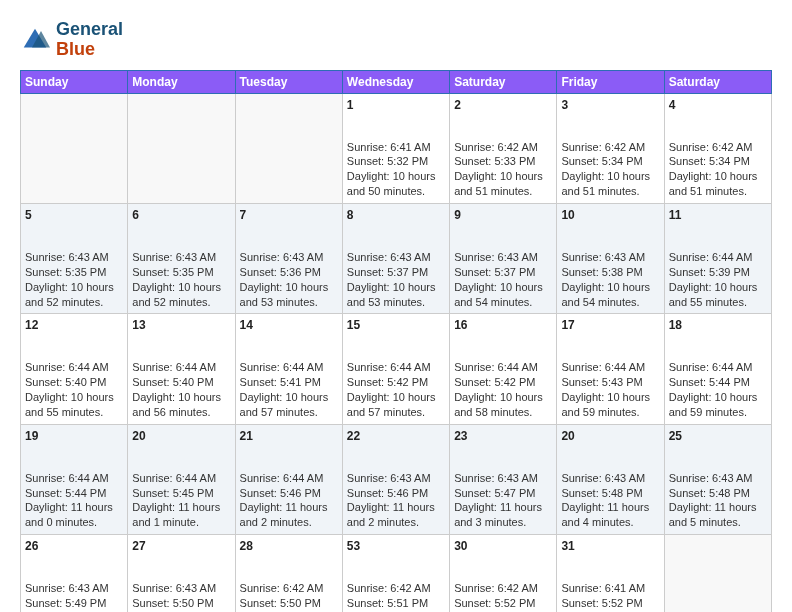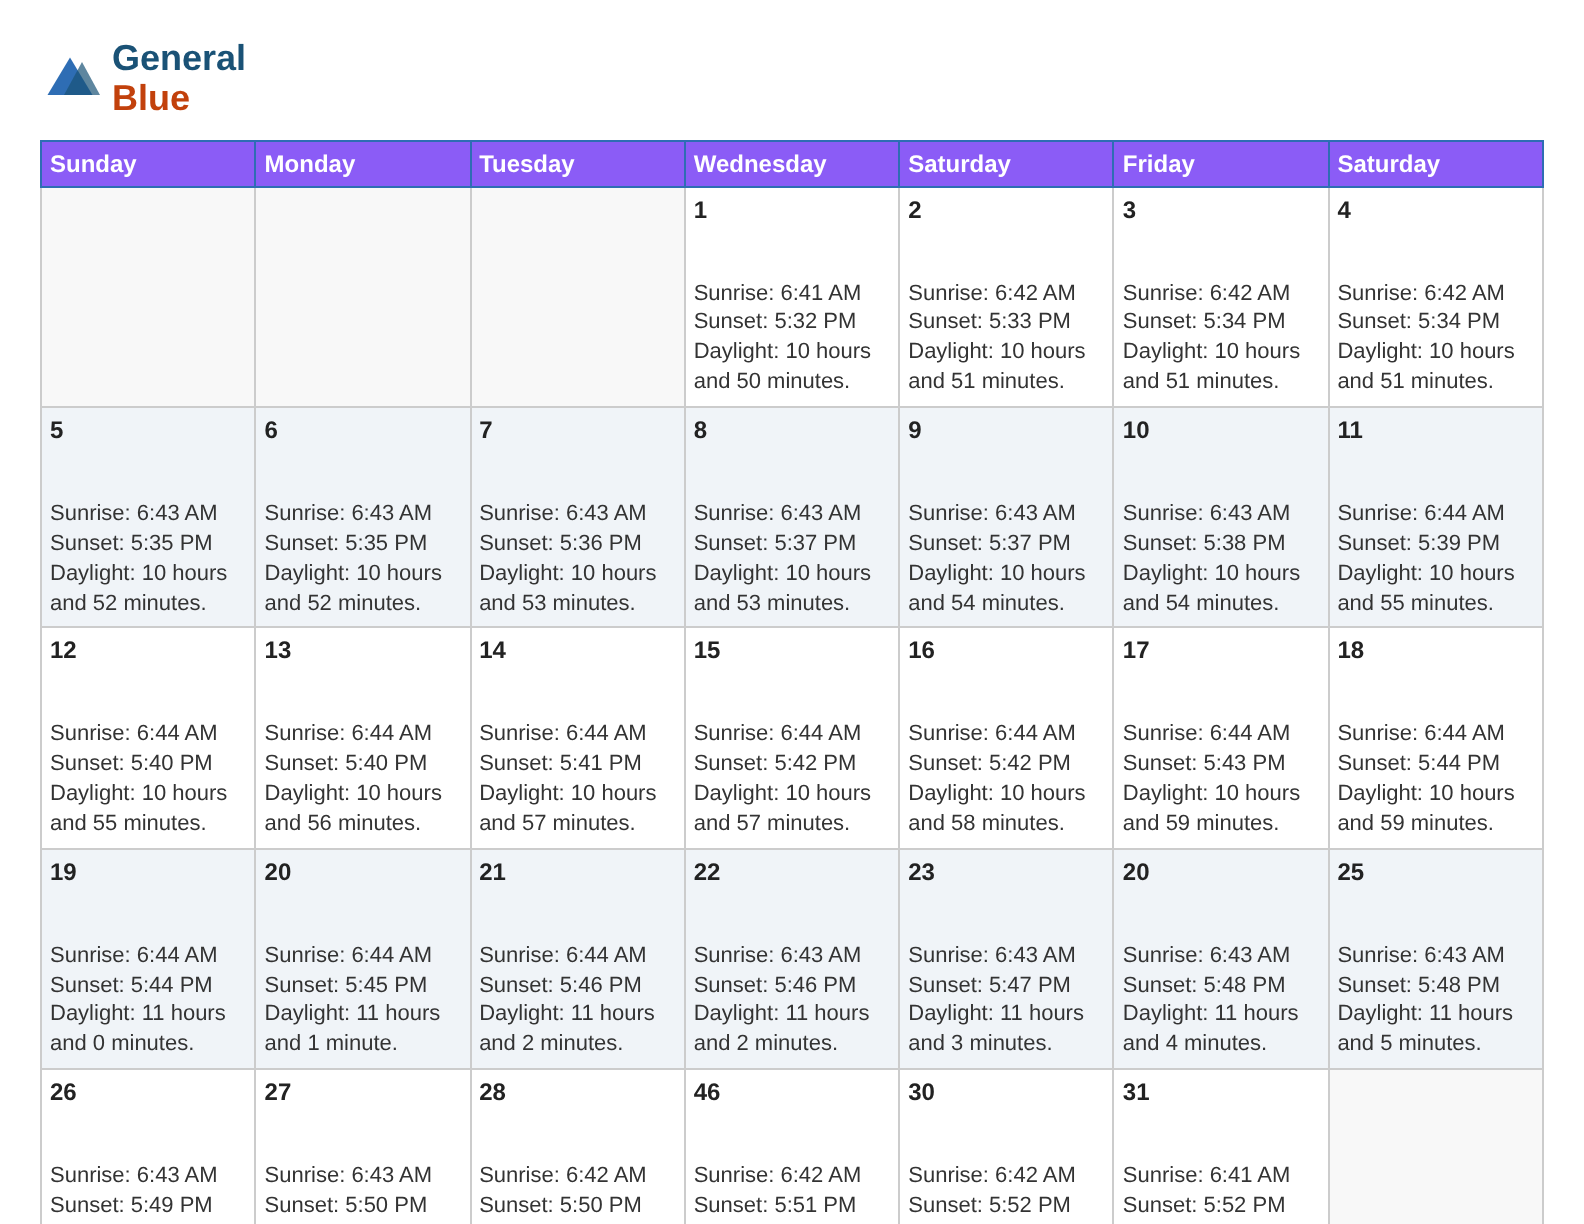--- a/index.html
+++ b/index.html
@@ -238,21 +238,21 @@
         </td>
         <td>
           <span class="day-num">27</span>
           <div class="cell-text">Sunrise: 6:43 AM<br>Sunset: 5:50 PM<br>Daylight: 11 hours<br>and 7 minutes.</div>
         </td>
         <td>
           <span class="day-num">28</span>
           <div class="cell-text">Sunrise: 6:42 AM<br>Sunset: 5:50 PM<br>Daylight: 11 hours<br>and 8 minutes.</div>
         </td>
         <td>
-          <span class="day-num">46</span>
+          <span class="day-num">53</span>
           <div class="cell-text">Sunrise: 6:42 AM<br>Sunset: 5:51 PM<br>Daylight: 11 hours<br>and 8 minutes.</div>
         </td>
         <td>
           <span class="day-num">30</span>
           <div class="cell-text">Sunrise: 6:42 AM<br>Sunset: 5:52 PM<br>Daylight: 11 hours<br>and 9 minutes.</div>
         </td>
         <td>
           <span class="day-num">31</span>
           <div class="cell-text">Sunrise: 6:41 AM<br>Sunset: 5:52 PM<br>Daylight: 11 hours<br>and 10 minutes.</div>
         </td>

